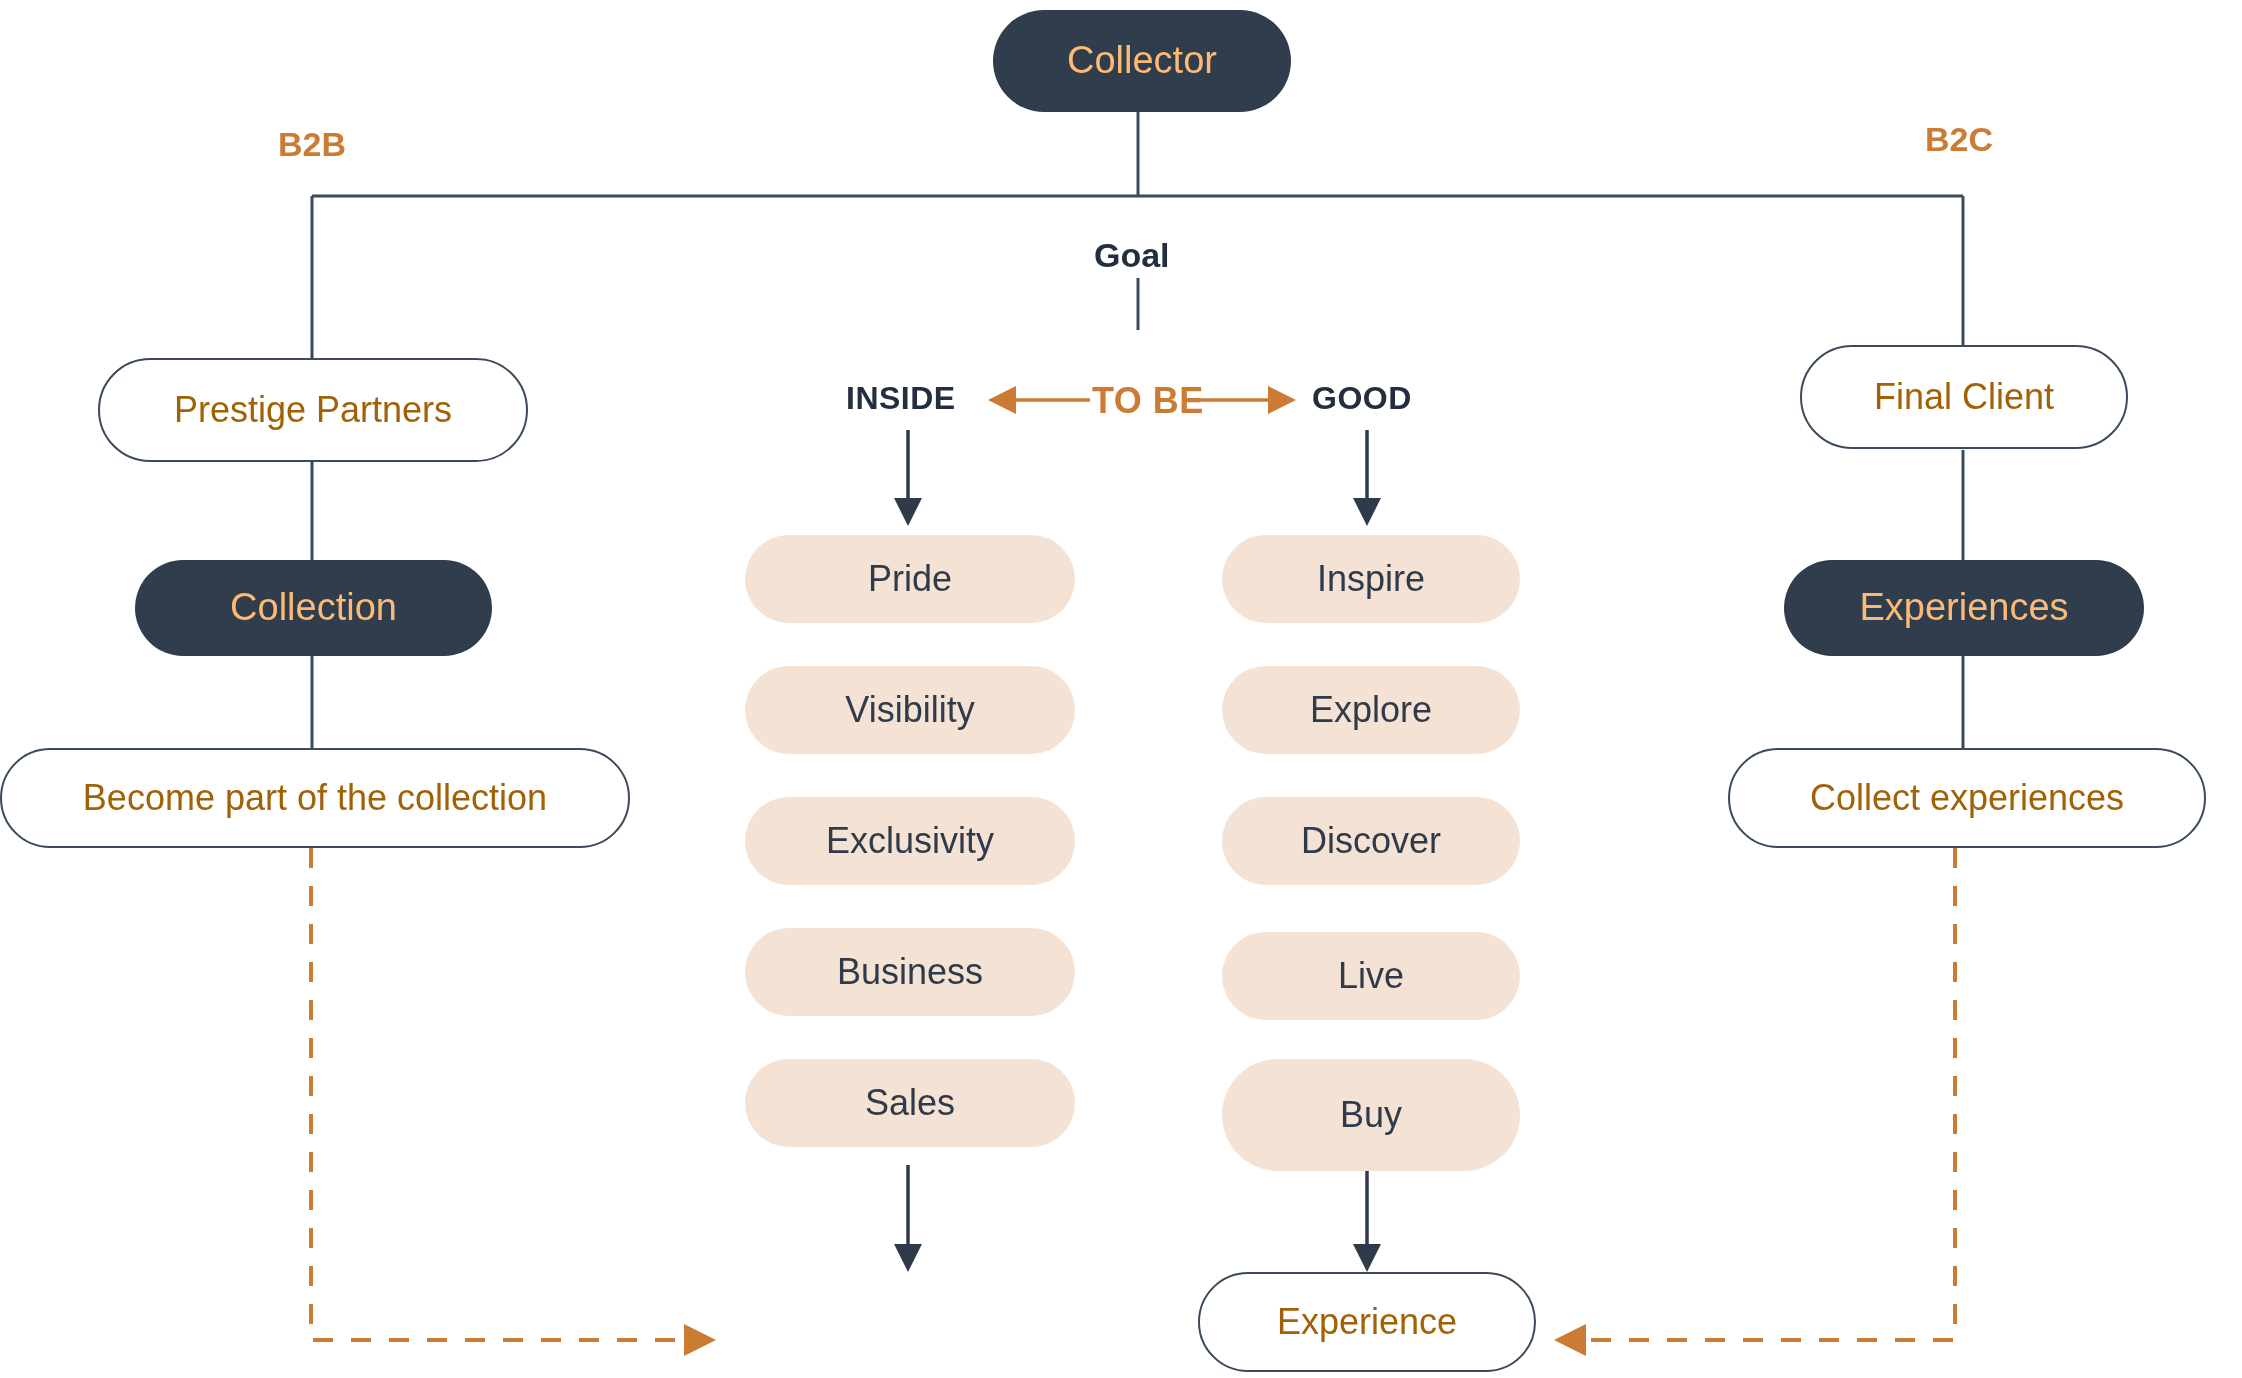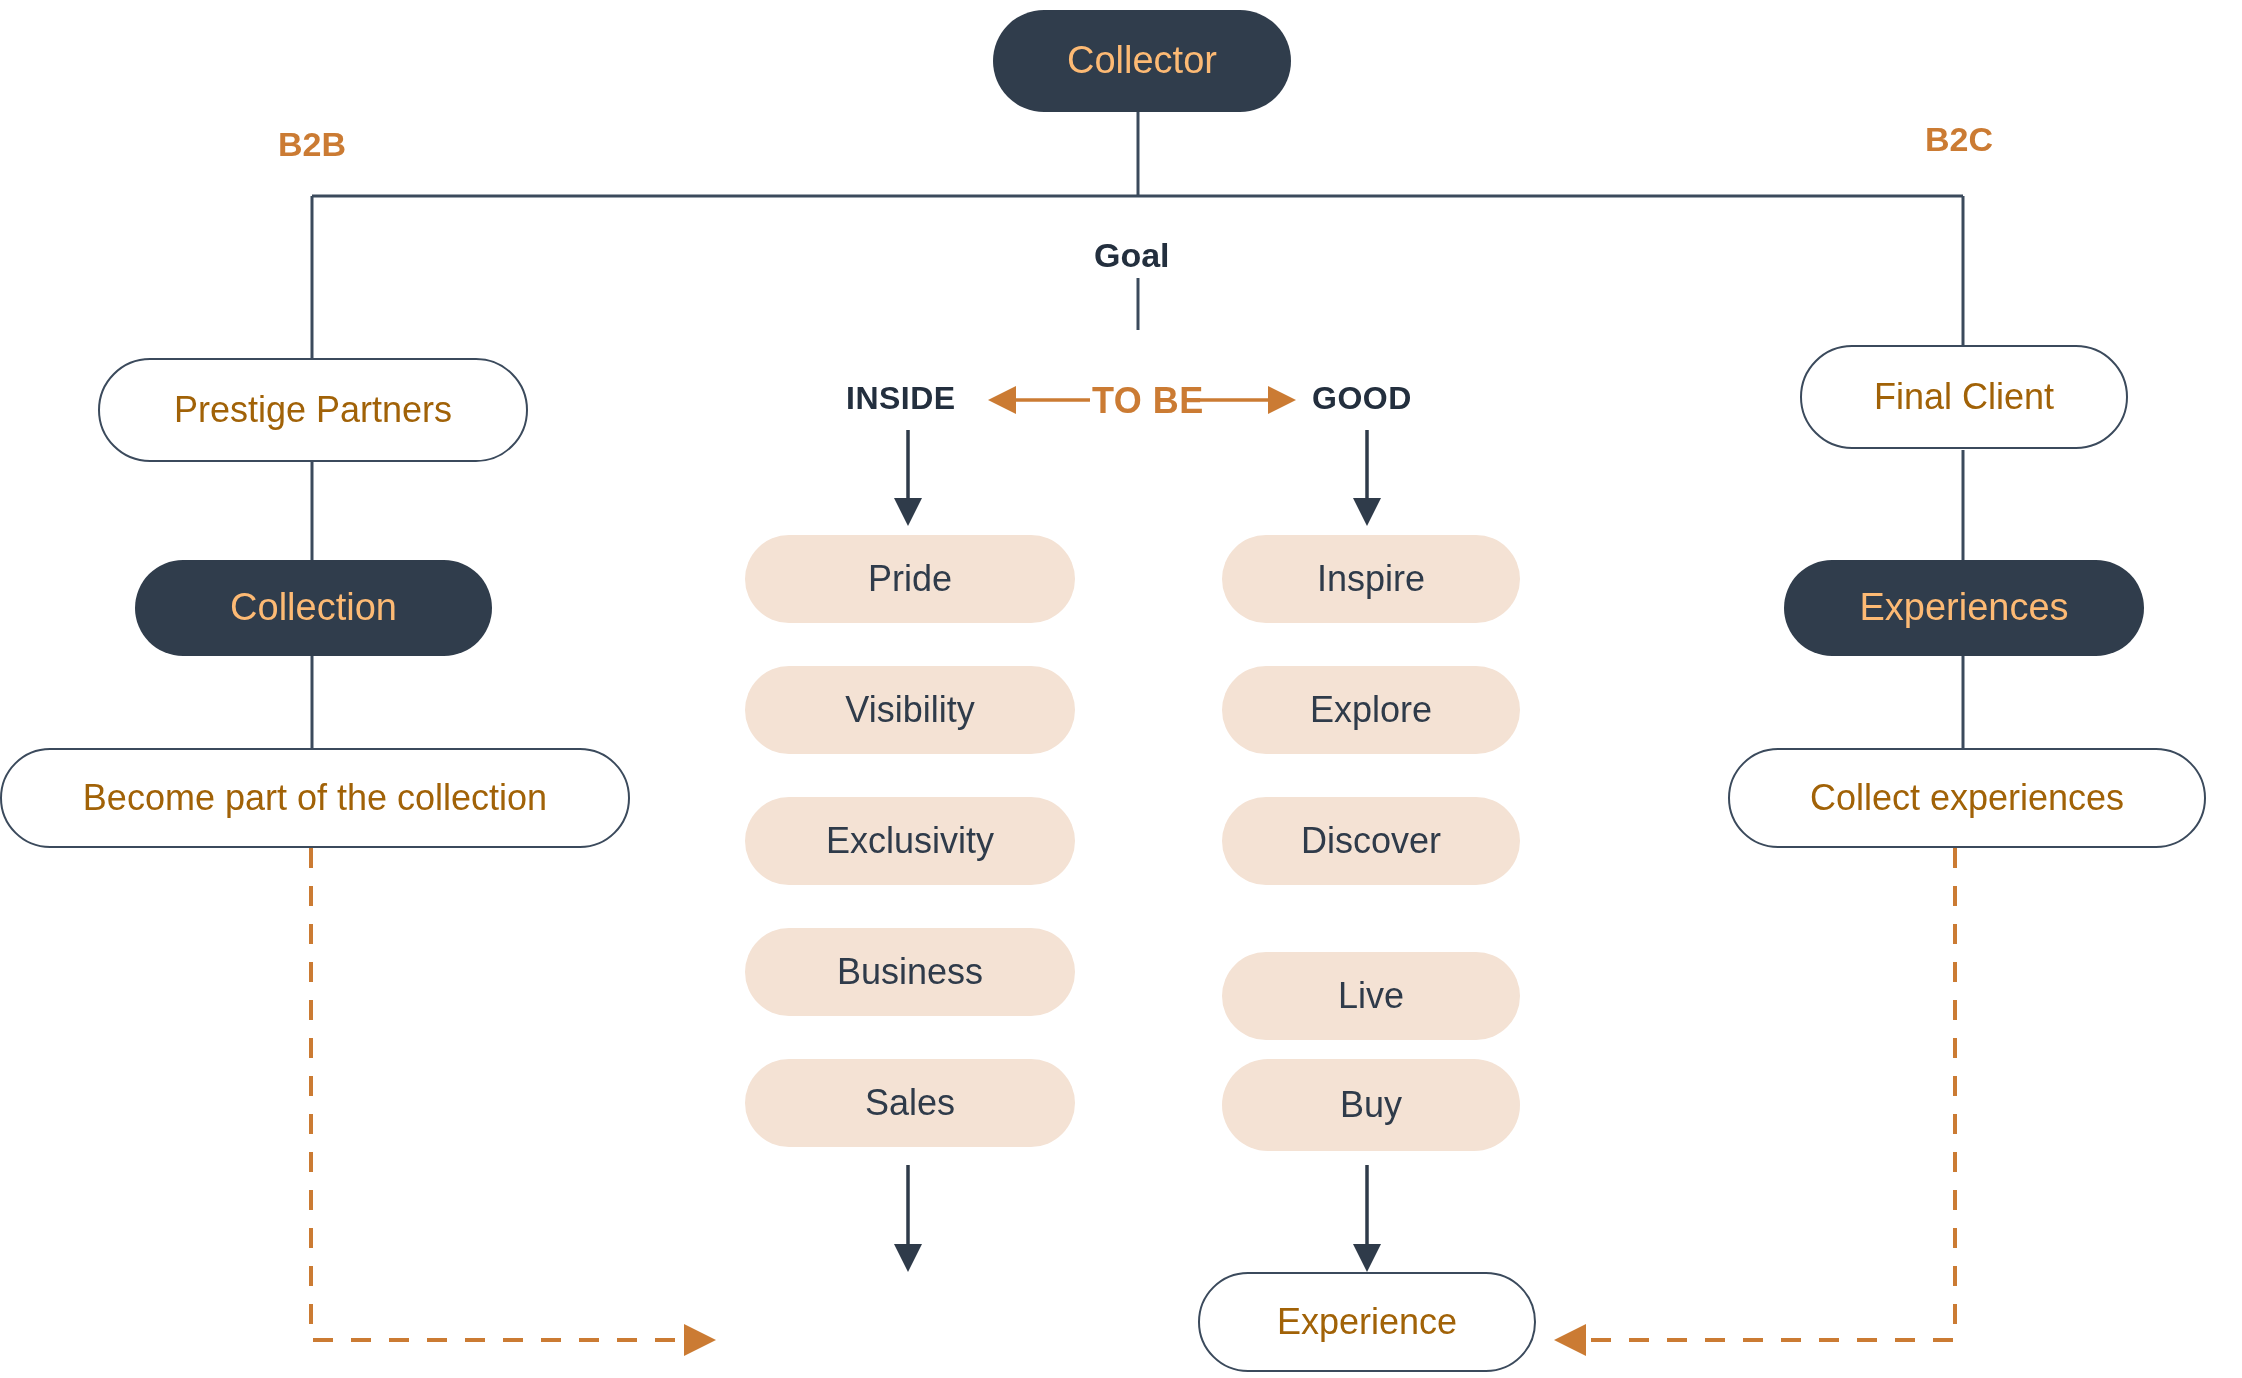--- a/index.html
+++ b/index.html
@@ -195,24 +195,24 @@
 
   <div class="node node-pill" style="left:1222px; top:535px; width:298px; height:88px;text-align:center;">
     <span>Inspire</span>
   </div>
   <div class="node node-pill" style="left:1222px; top:666px; width:298px; height:88px;">
     <span>Explore</span>
   </div>
   <div class="node node-pill" style="left:1222px; top:797px; width:298px; height:88px;">
     <span>Discover</span>
   </div>
-  <div class="node node-pill" style="left:1222px; top:952px; width:298px; height:88px;">
+  <div class="node node-pill" style="left:1222px; top:932px; width:298px; height:88px;">
     <span>Live</span>
   </div>
-  <div class="node node-pill" style="left:1222px; top:1059px; width:298px; height:92px;">
+  <div class="node node-pill" style="left:1222px; top:1059px; width:298px; height:112px;">
     <span>Buy</span>
   </div>
 
   <div class="node node-outline" style="left:1198px; top:1272px; width:338px; height:100px;">
     <span>Experience</span>
   </div>
 
 </div>
 
 </body></html>

